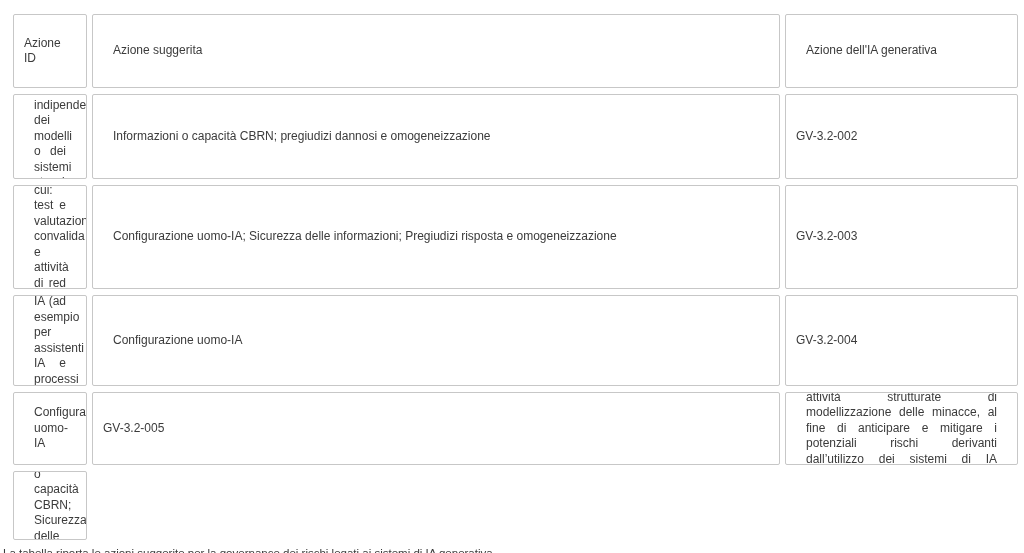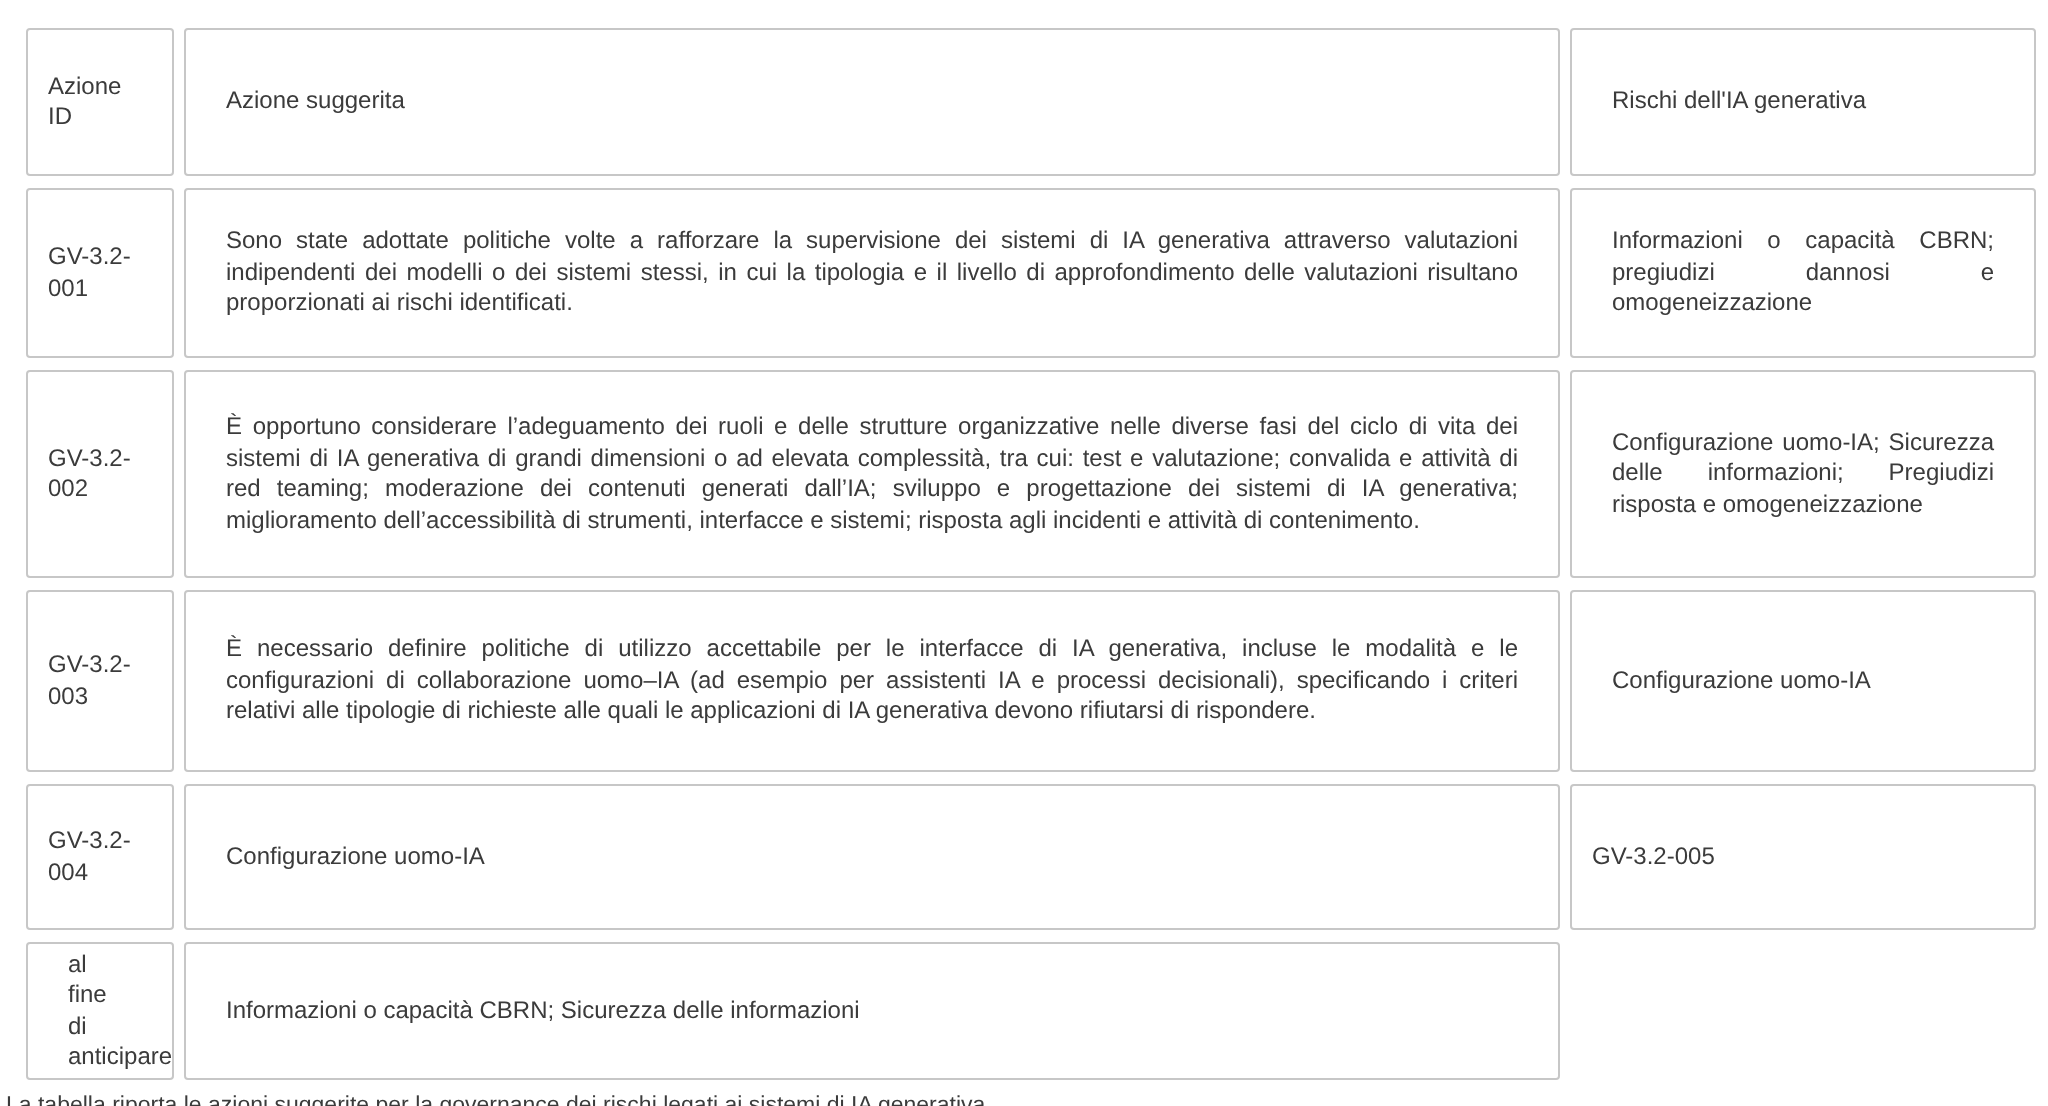--- a/index.html
+++ b/index.html
@@ -48,26 +48,23 @@
 
 <div class="table-grid">
 
   <div class="cell head id-col">
     <div class="txt">Azione ID</div>
   </div>
   <div class="cell head">
     <div class="txt">Azione suggerita</div>
   </div>
   <div class="cell head">
-    <div class="txt">Rischi dell'IA generativa</div>
+    <div class="txt">Azione dell'IA generativa</div>
   </div>
 
-  <div class="cell id-col">
-    <div class="txt">GV-3.2-001</div>
-  </div>
   <div class="cell justify">
     <div class="txt">Sono state adottate politiche volte a rafforzare la supervisione dei sistemi di IA generativa attraverso valutazioni indipendenti dei modelli o dei sistemi stessi, in cui la tipologia e il livello di approfondimento delle valutazioni risultano proporzionati ai rischi identificati.</div>
   </div>
   <div class="cell justify">
     <div class="txt">Informazioni o capacità CBRN; pregiudizi dannosi e omogeneizzazione</div>
   </div>
 
   <div class="cell id-col">
     <div class="txt">GV-3.2-002</div>
   </div>

